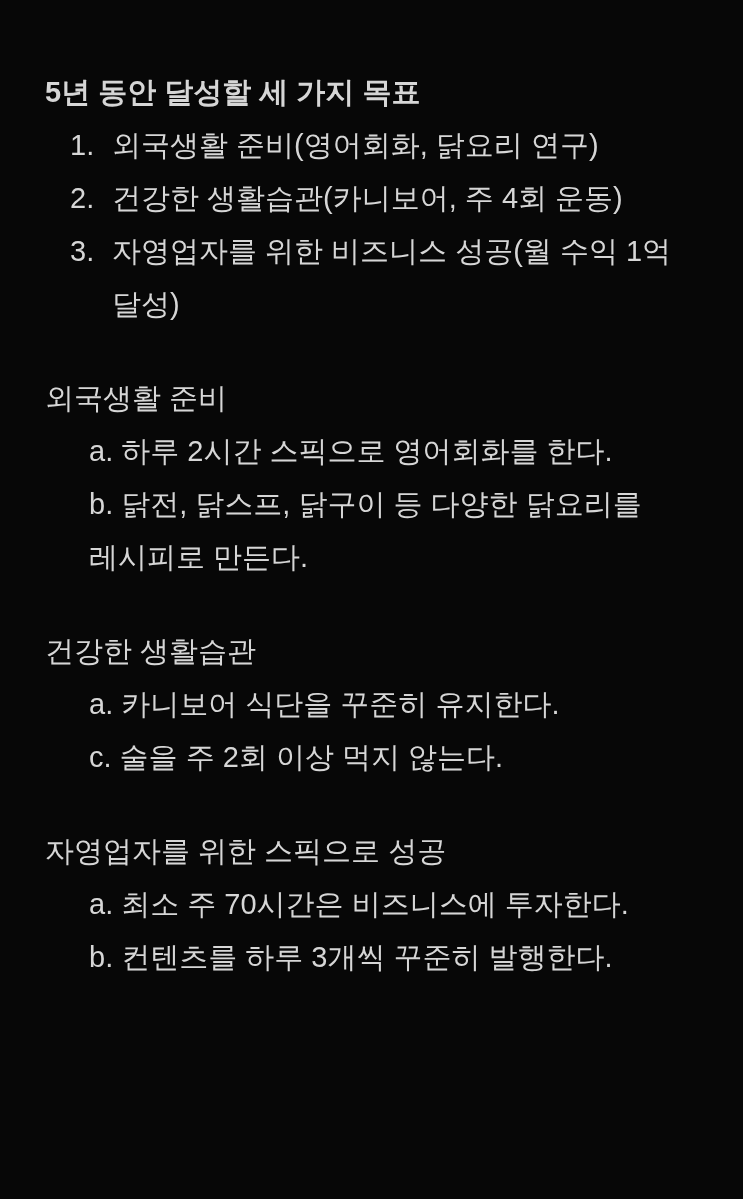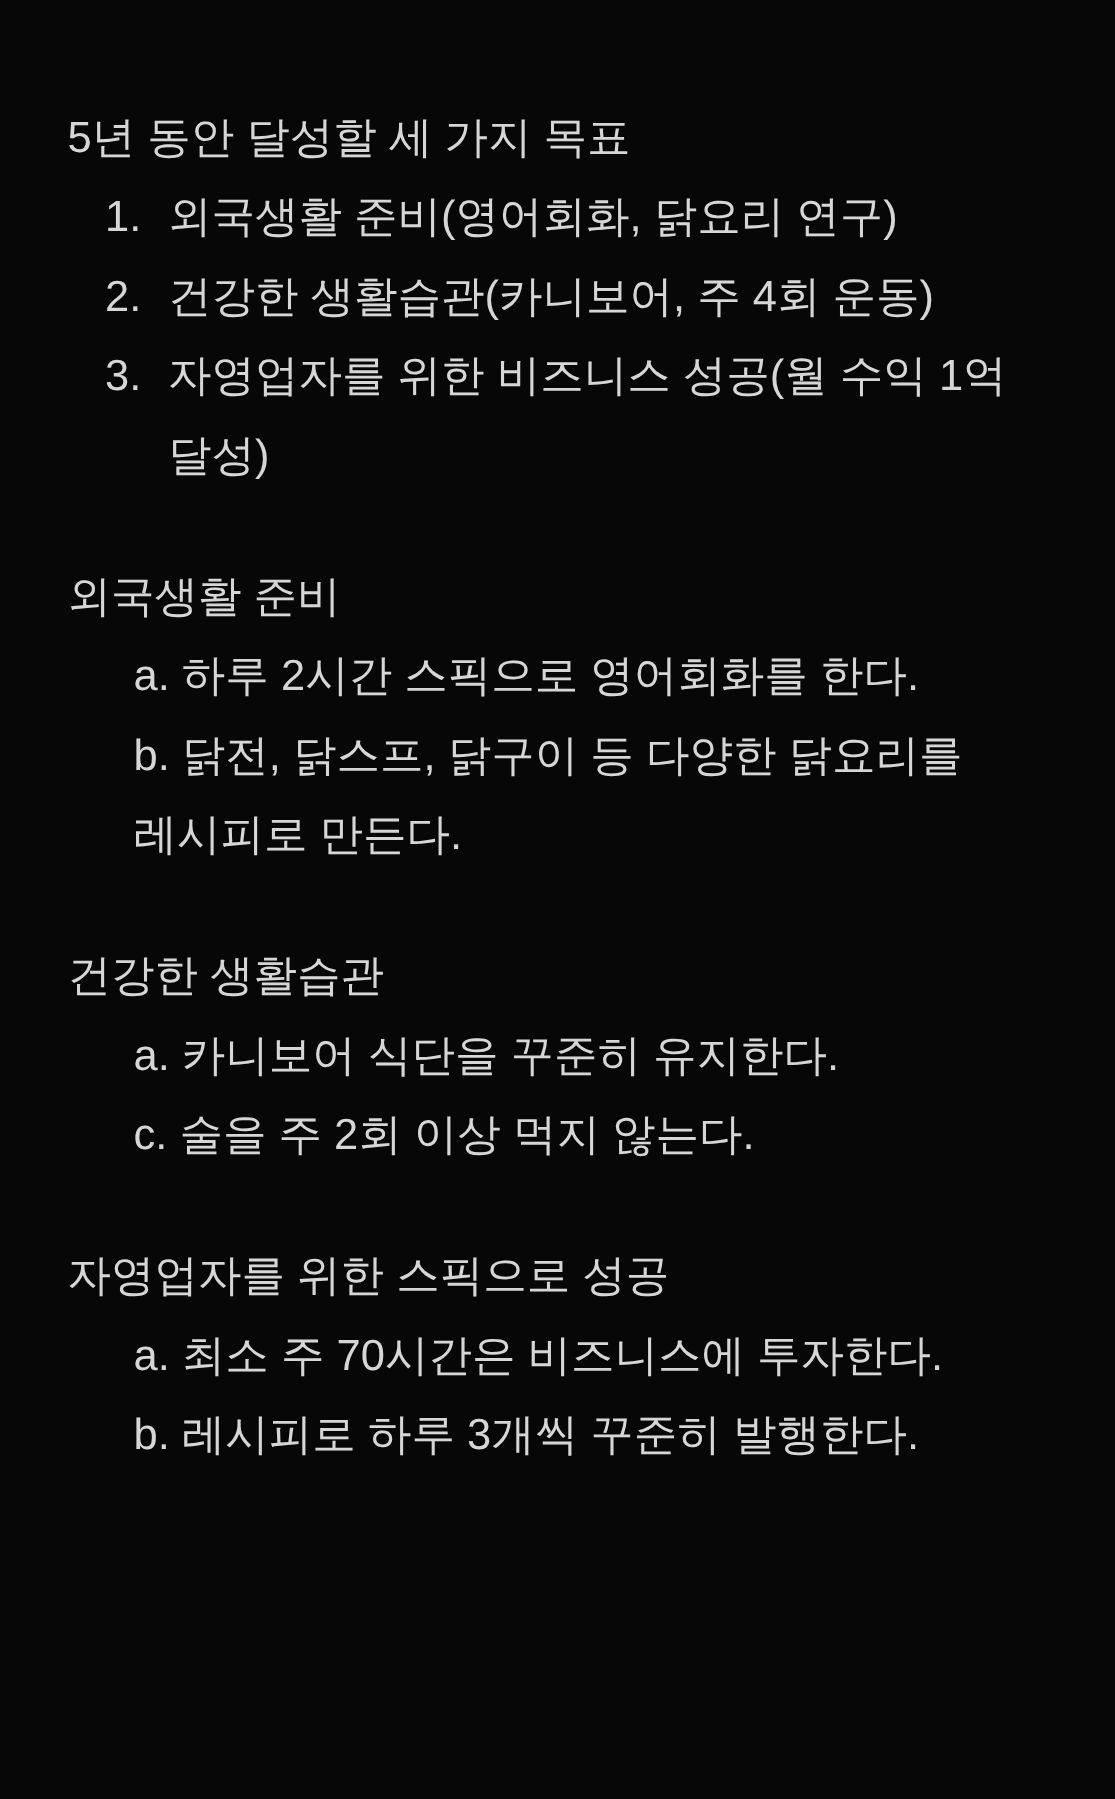--- a/index.html
+++ b/index.html
@@ -17,21 +17,21 @@
     color: var(--fg);
     font-family: "Liberation Sans", sans-serif;
     font-size: 29px;
     line-height: 53px;
   }
   .note-body {
     padding: 66px 45px 0 45px;
     width: 743px;
   }
   .note-title {
-    font-weight: 400;
+    font-weight: 700;
   }
   .goal-list {
     list-style: none;
   }
   .goal-item {
     display: flex;
     align-items: flex-start;
   }
   .goal-number {
     margin-left: 25px;
@@ -82,16 +82,16 @@
 
   <section class="note-section">
     <p class="section-heading">건강한 생활습관</p>
     <p class="section-line">a. 카니보어 식단을 꾸준히 유지한다.</p>
     <p class="section-line">c. 술을 주 2회 이상 먹지 않는다.</p>
   </section>
 
   <section class="note-section">
     <p class="section-heading">자영업자를 위한 스픽으로 성공</p>
     <p class="section-line">a. 최소 주 70시간은 비즈니스에 투자한다.</p>
-    <p class="section-line">b. 레시피로 하루 3개씩 꾸준히 발행한다.</p>
+    <p class="section-line">b. 컨텐츠를 하루 3개씩 꾸준히 발행한다.</p>
   </section>
 
 </main>
 
 </body></html>

